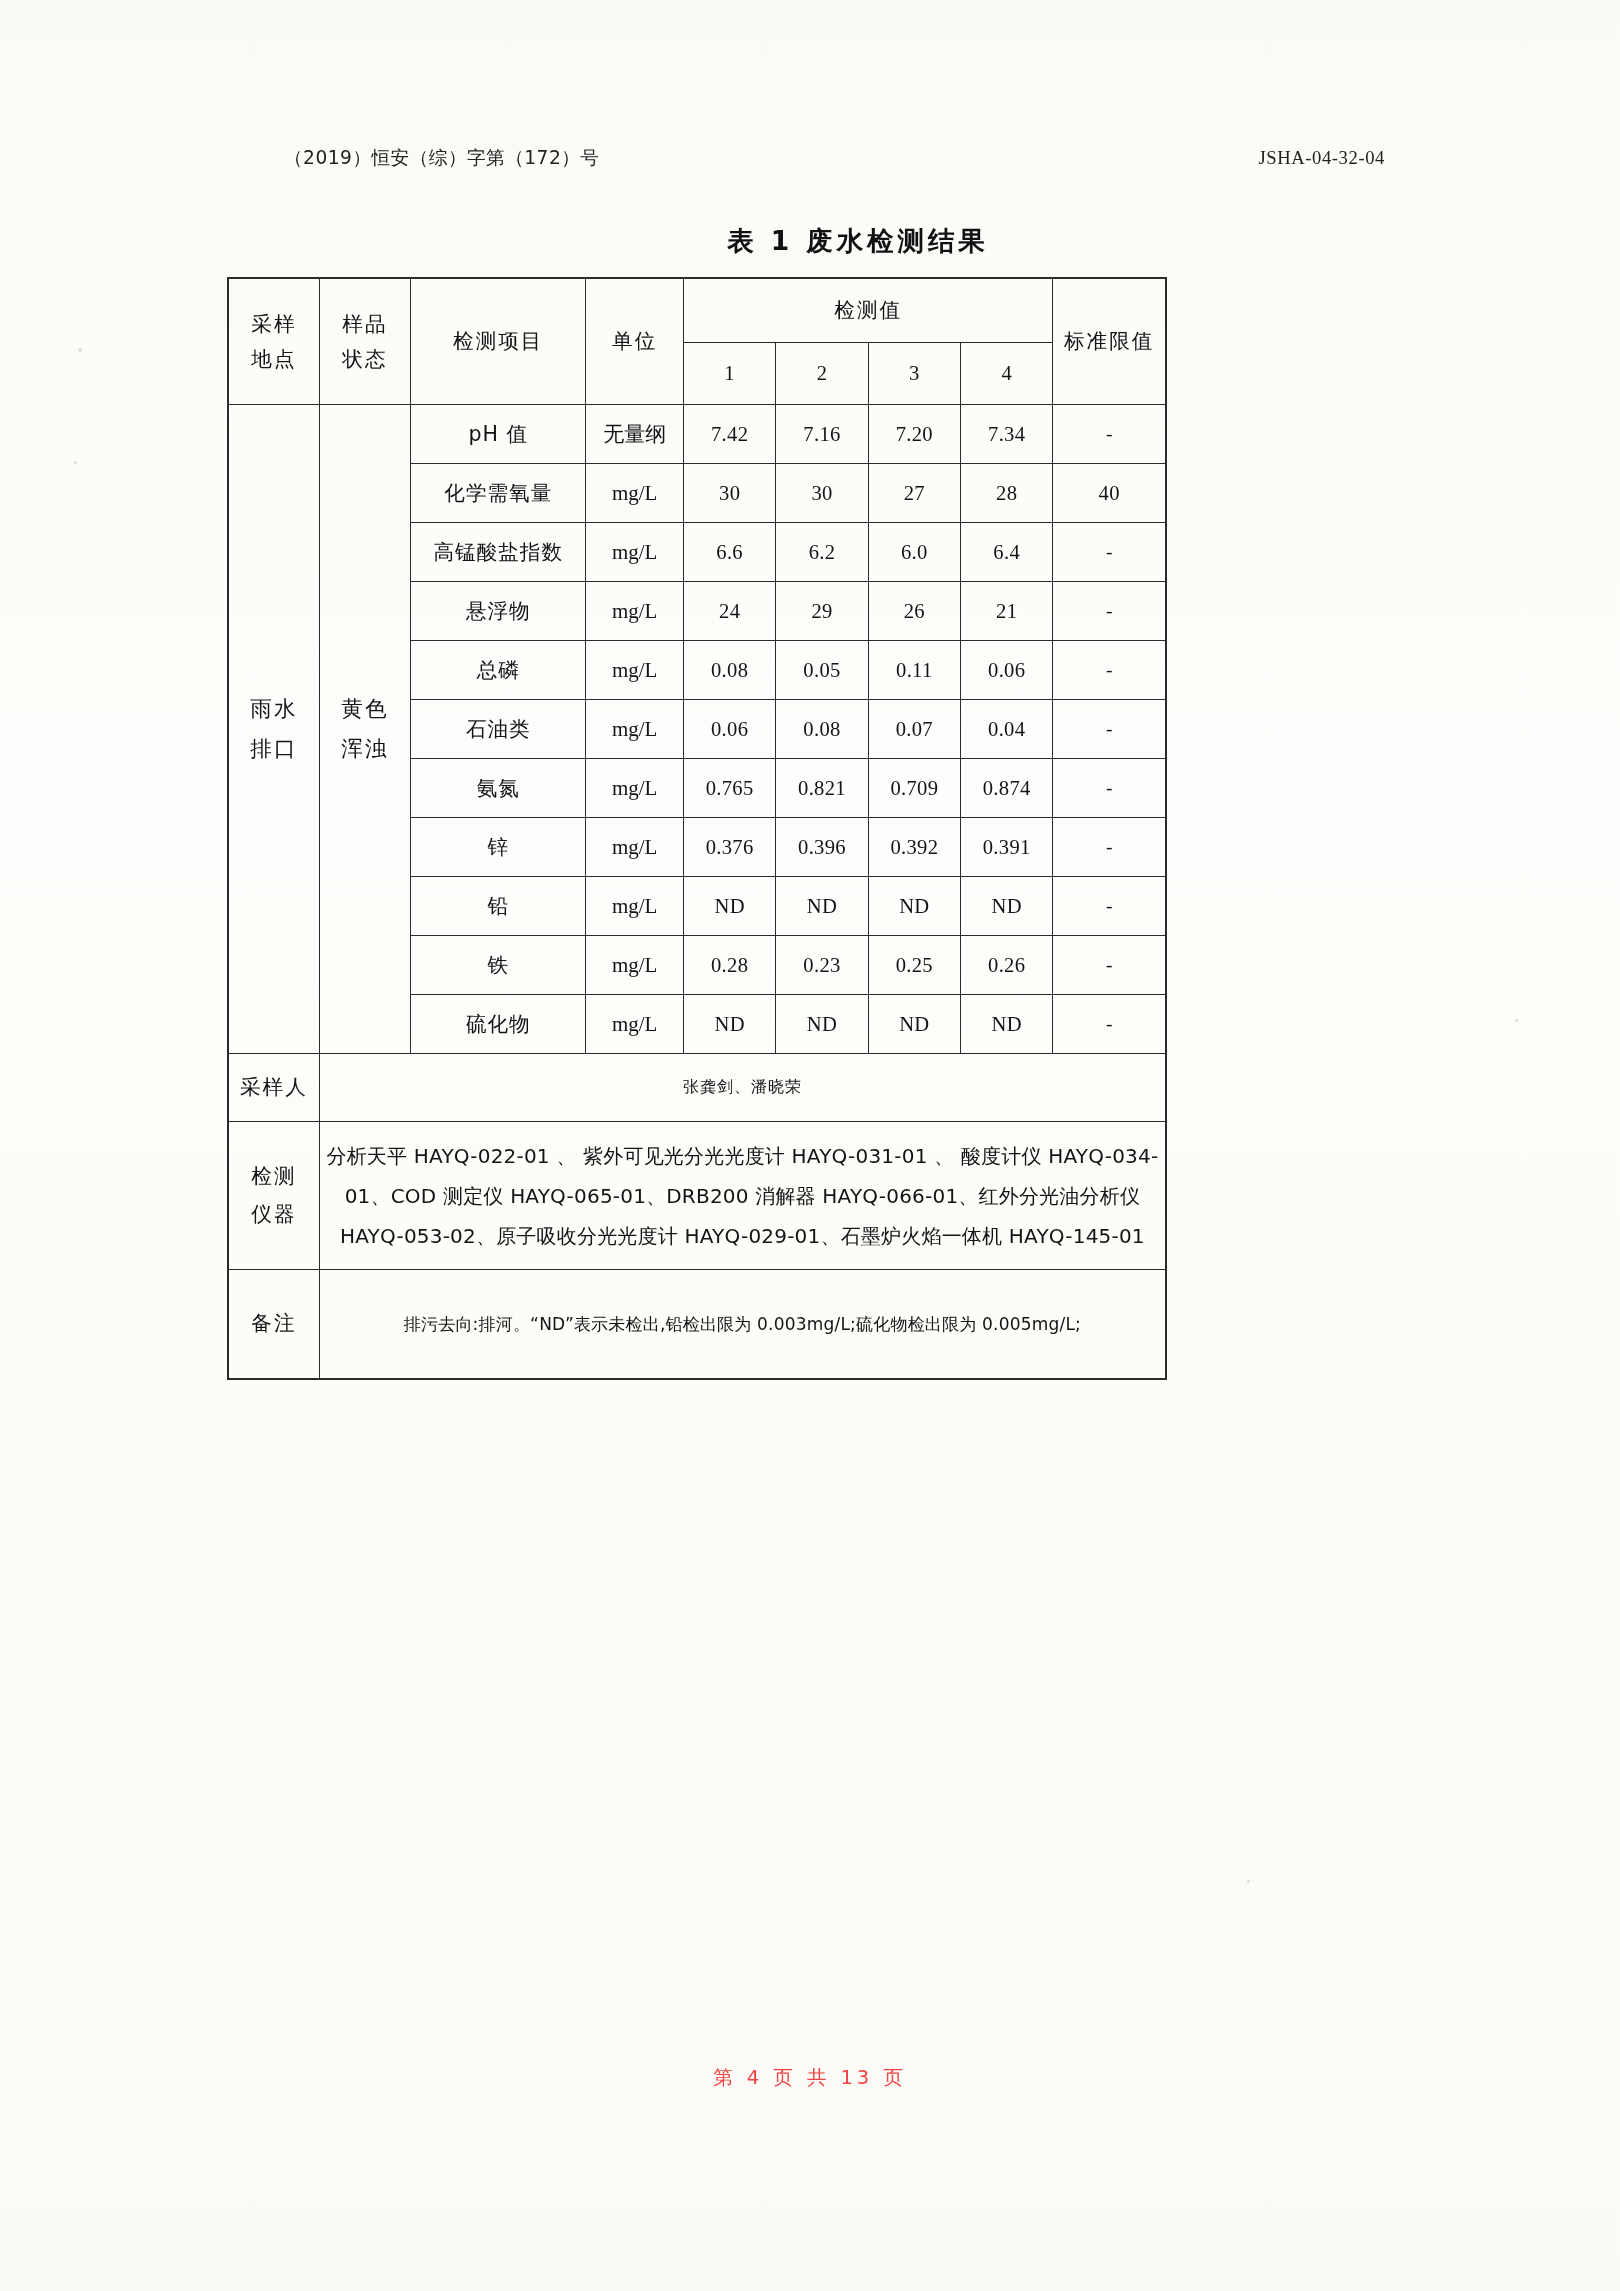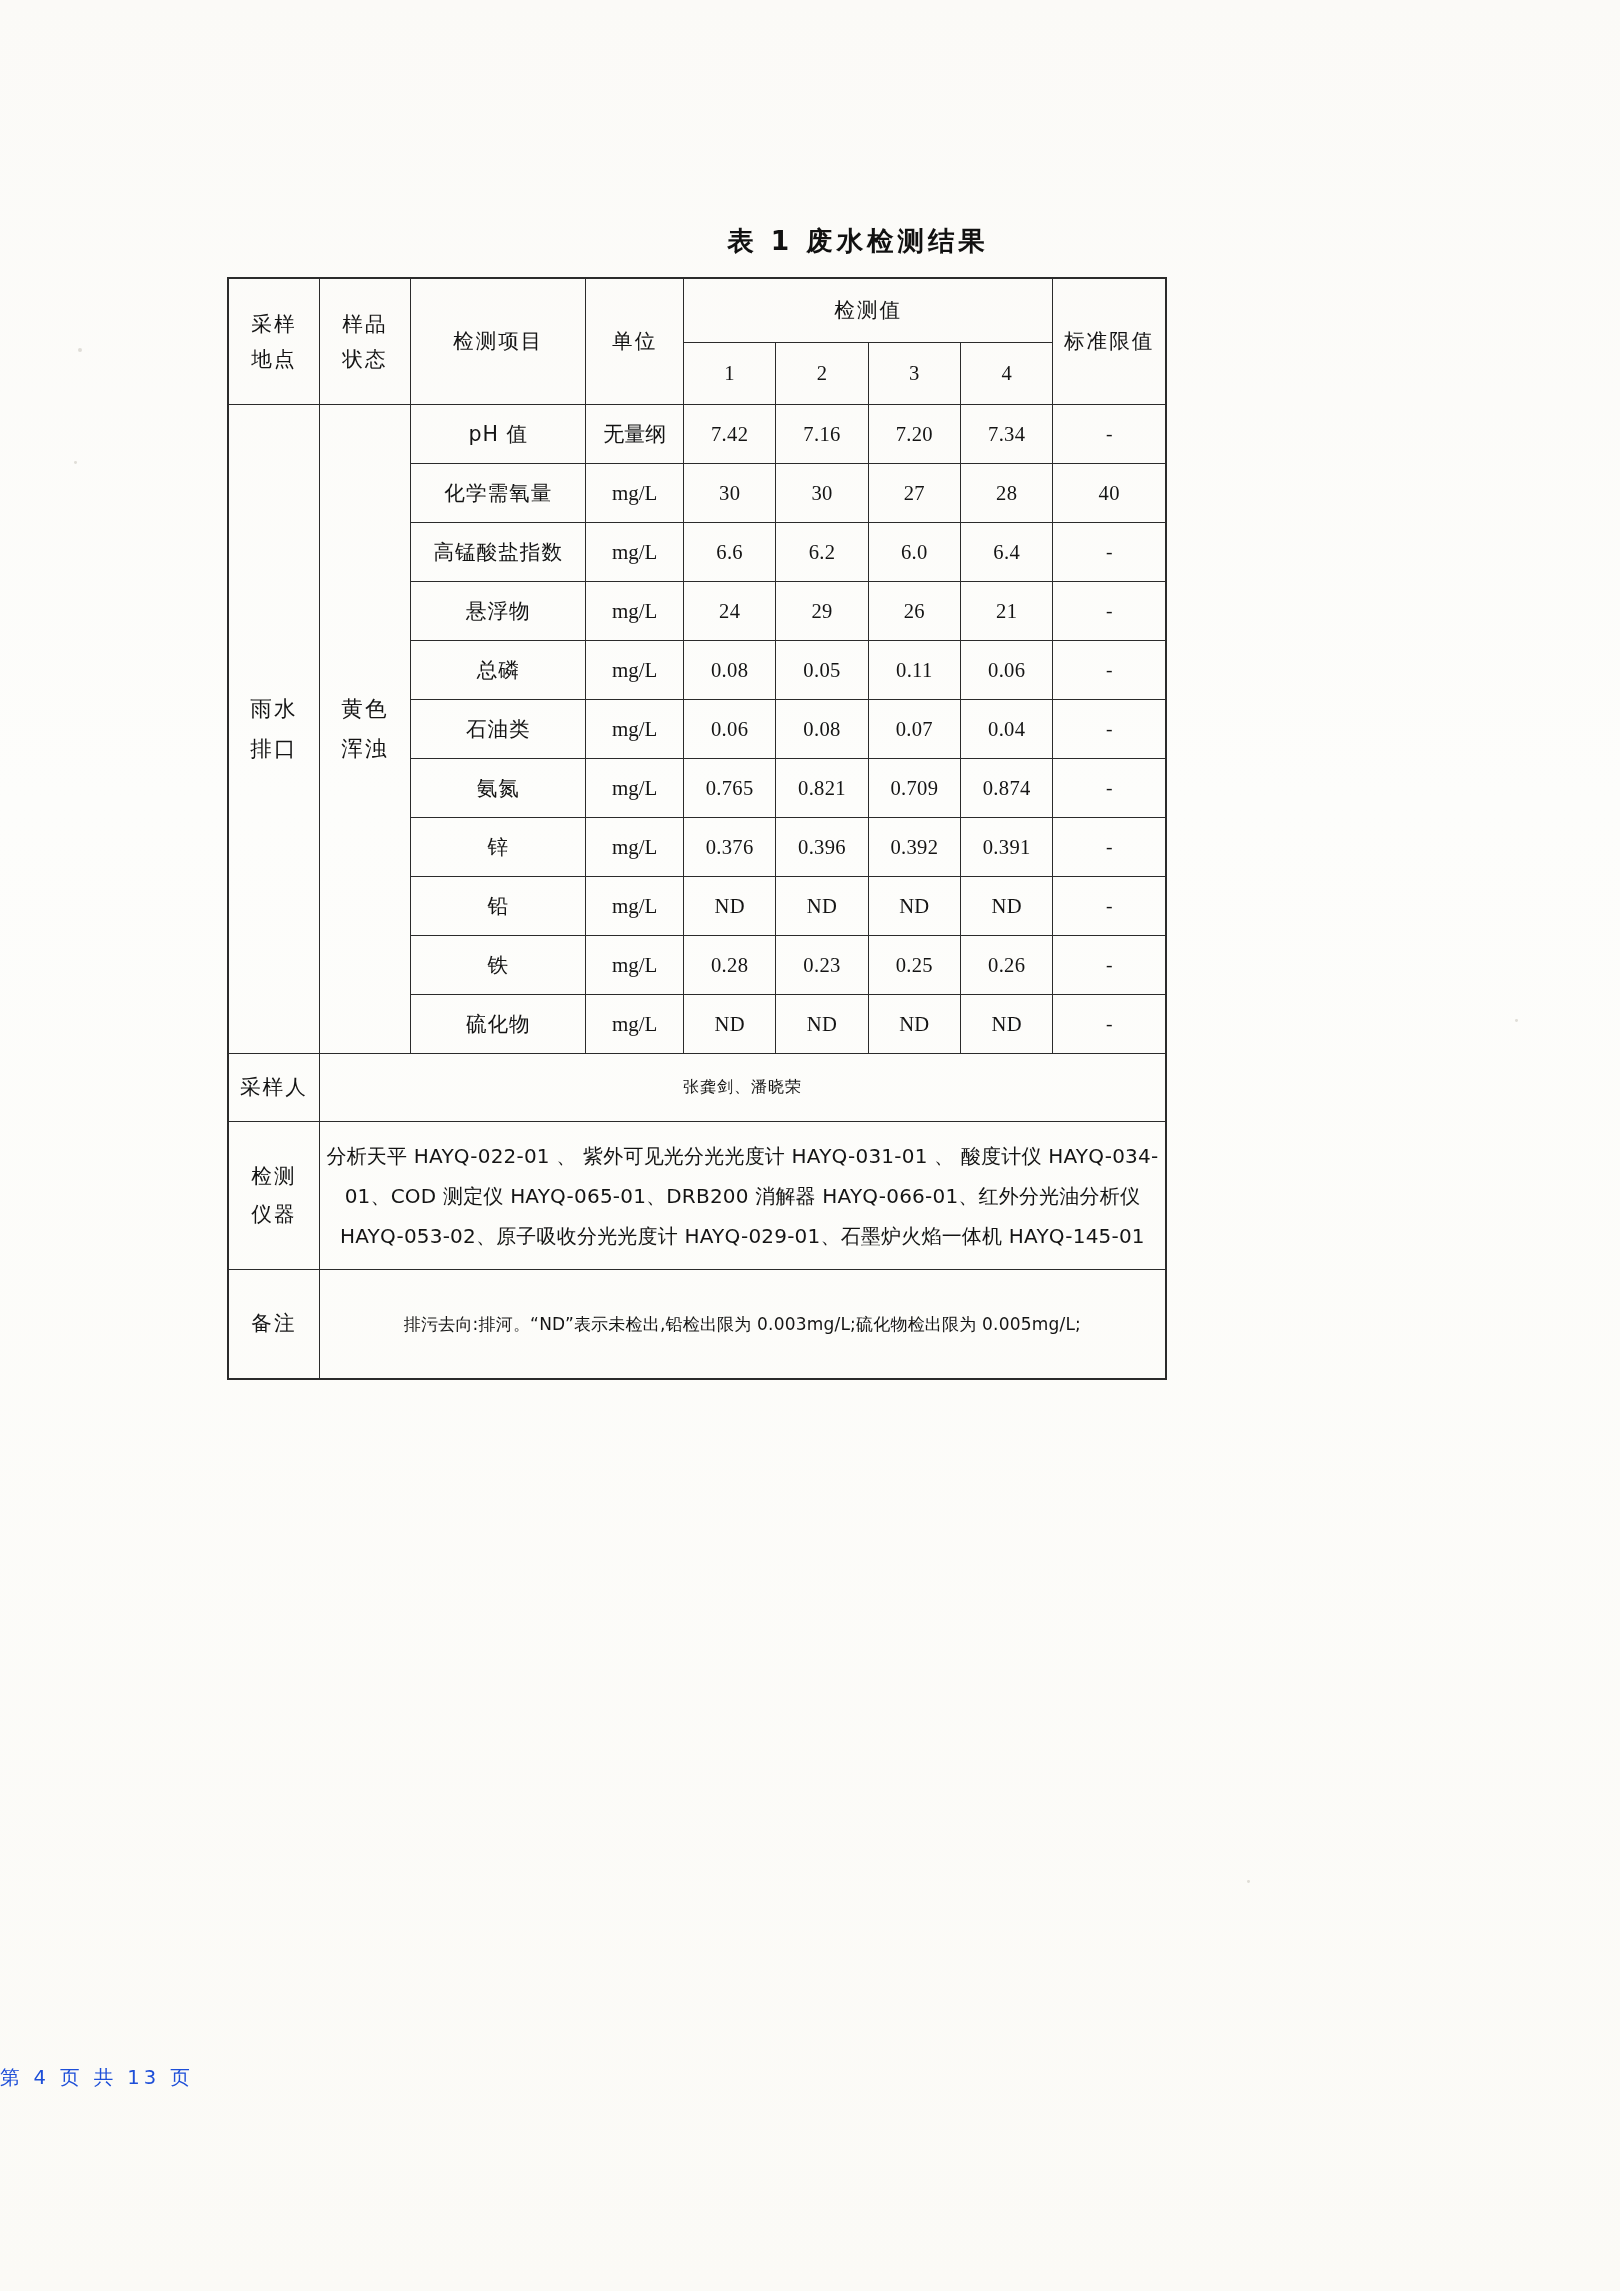--- a/index.html
+++ b/index.html
@@ -158,40 +158,44 @@
     letter-spacing: 0.2px;
   }
   .instr-row td { height: 147px; }
   .note-row td { height: 108px; }
 
   .footer {
     position: absolute;
     bottom: 201px;
     left: 0;
     width: 100%;
-    text-align: left;
+    text-align: center;
     font-family: "DejaVu Sans", sans-serif;
     font-size: 19.6px;
     letter-spacing: 3.9px;
-    color: #1d4ed8;
+    color: #ef4444;
   }
 
   
   .speck {
     position: absolute;
     background: #c8c4bb;
     border-radius: 50%;
     opacity: .55;
   }
 </style>
 </head>
 <body>
 
 <div class="page">
 
+  <div class="header-row">
+    <div class="header-left">（2019）恒安（综）字第（172）号</div>
+    <div class="header-right">JSHA-04-32-04</div>
+  </div>
 
   <div class="doc-title">表 1  废水检测结果</div>
 
   <div class="table-wrap">
     <table class="rpt outer-border">
       <colgroup>
         <col style="width:88px">
         <col style="width:88px">
         <col style="width:169px">
         <col style="width:94px">

